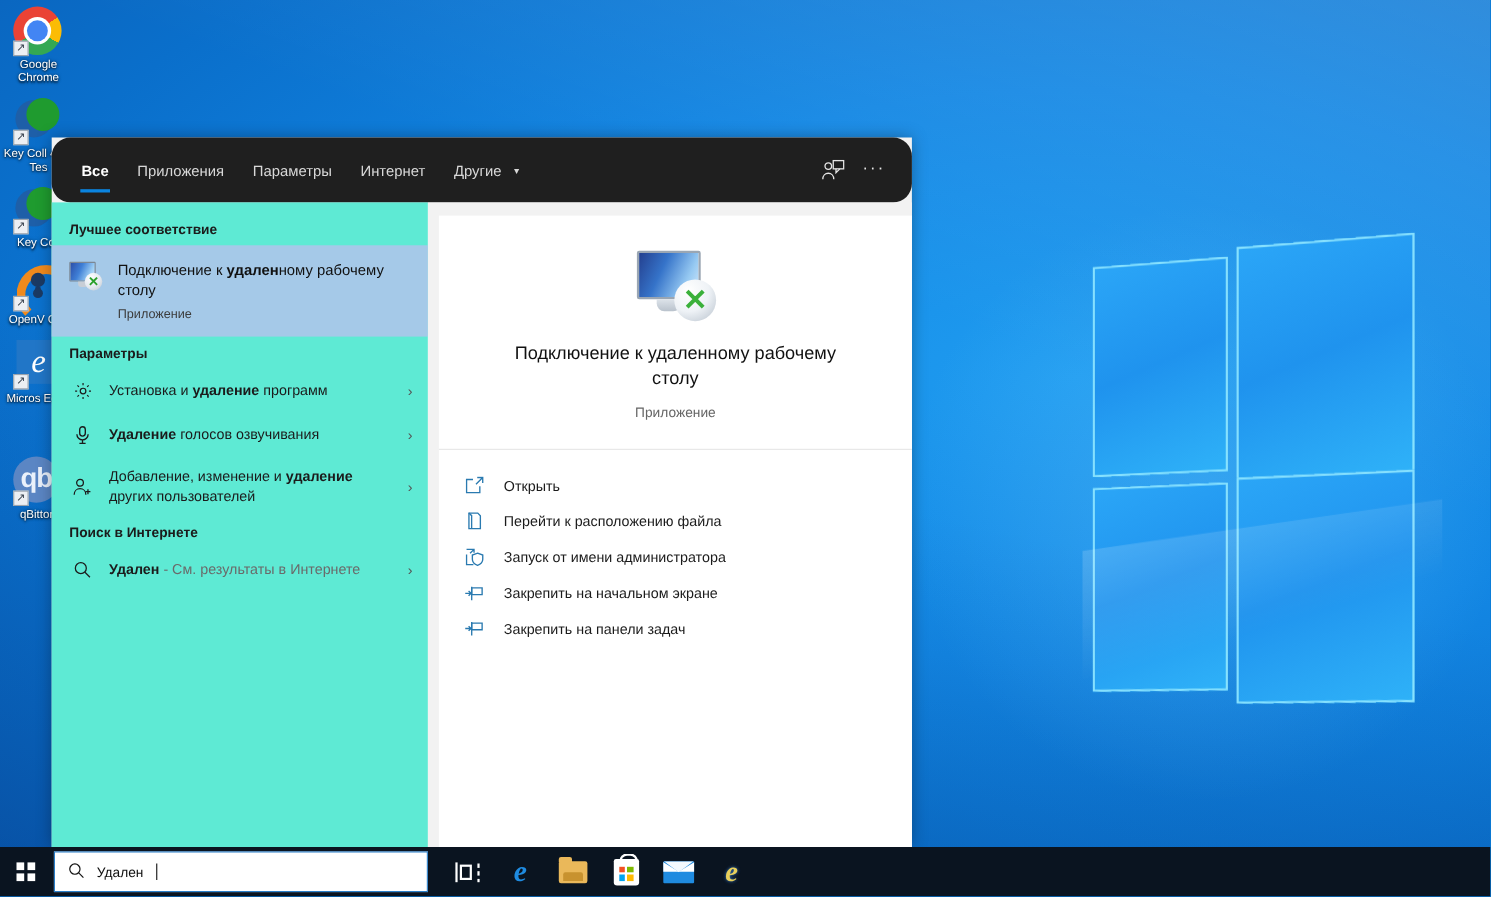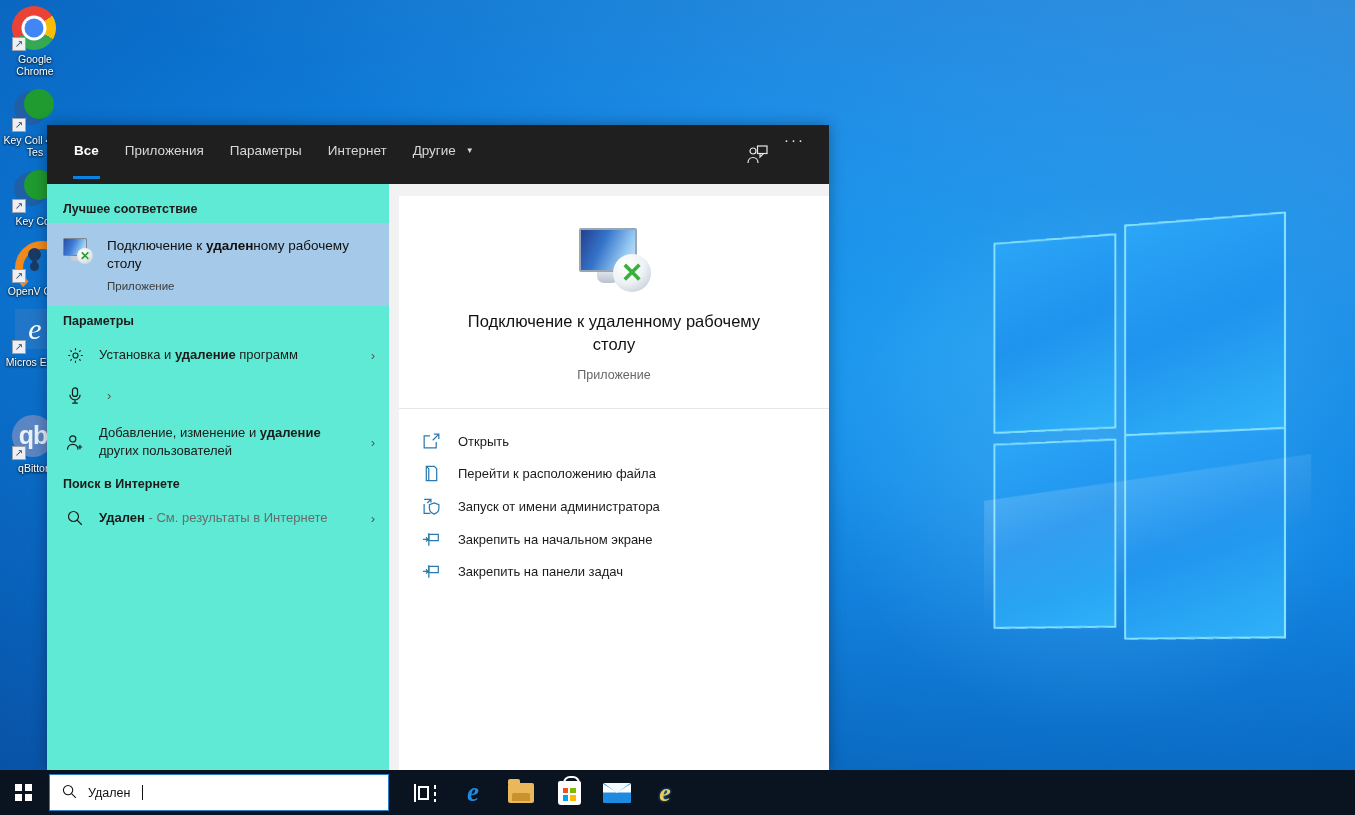--- a/index.html
+++ b/index.html
@@ -84,22 +84,22 @@
     color:#eaf1fb;font-size:25px;font-weight:bold;line-height:1;letter-spacing:-1px;margin-top:36px; }
 
   
   #search-flyout{
     position:absolute; left:47px; top:125px; width:782px; height:645px;
     background:#f2f2f2;
     box-shadow:0 0 14px rgba(0,0,0,.34);
     display:flex; flex-direction:column;
   }
   #flyout-header{
-    height:59px; background:#1f1f1f; display:flex; 
-    padding:0 18px 0 14px; flex:0 0 auto;
+    height:59px; background:#1f1f1f; display:flex; align-items:center;
+    padding:0 18px 0 14px; flex:0 0 auto;border-radius:17px;
   }
   .tab{
     position:relative; color:#d8d8d8; font-size:13.5px; padding:18px 13px 17px;
     cursor:default; white-space:nowrap;
   }
   .tab.active{ color:#fff; font-weight:bold; }
   .tab.active:after{
     content:""; position:absolute; left:12px; right:12px; bottom:5px; height:3px; background:#0a84e0;
   }
   .tab .caret{ display:inline-block; margin-left:6px; font-size:8px; vertical-align:2px; }
@@ -349,20 +349,21 @@
         <span class="chev">›</span>
       </div>
 
       <div class="res-row">
         <span class="ri">
           <svg width="16" height="17" viewBox="0 0 16 18" fill="none" stroke="#1b1b1b" stroke-width="1.3">
             <rect x="5.3" y="1" width="5.4" height="9" rx="2.7"></rect>
             <path d="M2.6 8.2a5.4 5.4 0 0 0 10.8 0M8 13.6V17M5 17h6"></path>
           </svg>
         </span>
+        <span class="rt"><span></span><b>Удаление</b><span> голосов озвучивания</span></span>
         <span class="chev">›</span>
       </div>
 
       <div class="res-row">
         <span class="ri">
           <svg width="18" height="17" viewBox="0 0 20 18" fill="none" stroke="#1b1b1b" stroke-width="1.3">
             <circle cx="7.5" cy="5" r="3.4"></circle>
             <path d="M1.6 17c0-3.6 2.6-6 5.9-6s5.9 2.4 5.9 6"></path>
             <path d="M15.5 11.5v5M13 14h5"></path>
           </svg>

